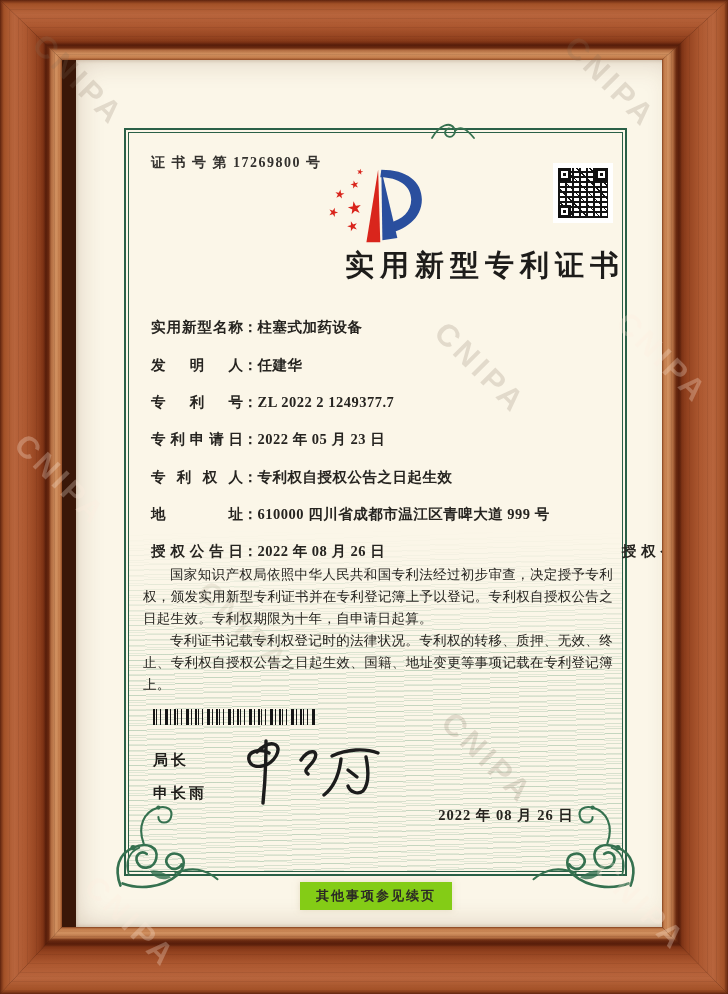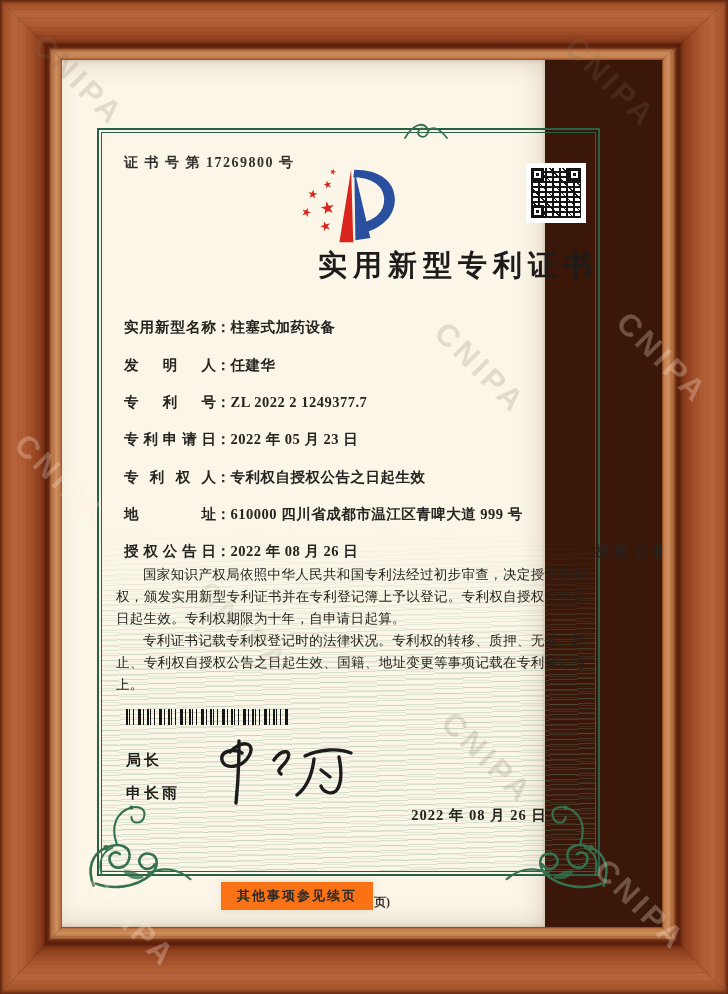--- a/index.html
+++ b/index.html
@@ -25,21 +25,21 @@
       repeating-linear-gradient(to right, rgba(70,28,10,.10) 0 1px, rgba(0,0,0,0) 1px 4px, rgba(150,80,40,.10) 4px 5px, rgba(0,0,0,0) 5px 9px),
       linear-gradient(to right,#63250f 0px,#a35127 4px,#b8653d 14px,#ad5830 26px,#93421f 38px,#7e3315 43px,#571d0a 46px,#6b2a10 49px,#b06a3f 51px,#d19160 56px,#c27b4a 60px,#8f4a24 62px);
     clip-path:polygon(0 0,62px 60px,62px 927px,0 994px); }
   .frame-right { left:662px; width:66px;
     background:
       repeating-linear-gradient(to right, rgba(70,28,10,.10) 0 1px, rgba(0,0,0,0) 1px 4px, rgba(150,80,40,.10) 4px 5px, rgba(0,0,0,0) 5px 9px),
       linear-gradient(to left,#63250f 0px,#a35127 4px,#b8653d 15px,#ad5830 28px,#93421f 41px,#7e3315 46px,#571d0a 49px,#6b2a10 52px,#b06a3f 55px,#d19160 60px,#c27b4a 64px,#8f4a24 66px);
     clip-path:polygon(66px 0,66px 994px,0 927px,0 60px); }
 
   
-  .paper { position:absolute; left:49px; top:60px; width:496px; height:867px; z-index:1;
+  .paper { position:absolute; left:76px; top:60px; width:600px; height:867px; z-index:1;
     background:#fbf6e8;
     box-shadow: inset 0 0 28px rgba(96,52,20,.22), inset 0 0 4px rgba(96,52,20,.28); }
 
   
   .cert { position:absolute; left:48px; top:68px; width:503px; height:748px;
     border:2.5px solid #2a6047; }
   .cert-inner-line { position:absolute; inset:2px; border:1px solid #2a6047; pointer-events:none; }
   .guilloche { position:absolute; left:3px; right:3px; top:400px; bottom:3px; pointer-events:none;
     background:
       repeating-linear-gradient(178deg, rgba(106,160,124,.25) 0 1px, rgba(106,160,124,0) 1px 5px),
@@ -85,21 +85,21 @@
     background:repeating-linear-gradient(90deg,#161616 0 2px, rgba(0,0,0,0) 2px 3px,#161616 3px 4px, rgba(0,0,0,0) 4px 7px,#161616 7px 8px, rgba(0,0,0,0) 8px 12px,#161616 12px 15px, rgba(0,0,0,0) 15px 17px,#161616 17px 18px, rgba(0,0,0,0) 18px 21px); }
 
   .comm-title { position:absolute; left:27px; top:621px; font-size:15px; font-weight:700; letter-spacing:3px; color:#22201c; }
   .comm-name  { position:absolute; left:27px; top:654px; font-size:15px; font-weight:700; letter-spacing:3px; color:#22201c; }
   .signature { position:absolute; left:103px; top:606px; width:160px; height:70px; }
   .issue-date { position:absolute; left:290px; top:676px; width:180px; text-align:center;
     font-size:14.5px; font-weight:600; letter-spacing:1px; color:#26241f; }
   .page-info { position:absolute; left:0; right:0; top:718px; text-align:center; font-size:12px; font-weight:600; color:#33312c;margin-top:46px; }
 
   .cont-note { position:absolute; left:50%; transform:translateX(-50%); top:822px;
-    background:#f97316; padding:5px 16px; font-size:13px; font-weight:600; letter-spacing:2px;
+    background:#84cc16; padding:5px 16px; font-size:13px; font-weight:600; letter-spacing:2px;
     color:#2b2925; white-space:nowrap; box-shadow:0 0 6px rgba(210,195,160,.5); }
 
   
   .watermarks { position:absolute; inset:0; z-index:50; pointer-events:none; }
   .wm { position:absolute; font-family:"Liberation Sans","DejaVu Sans",sans-serif; font-weight:700;
     font-size:31px; letter-spacing:4px; transform:translate(-50%,-50%) rotate(45deg); white-space:nowrap; }
   .wm-paper { color:rgba(128,112,92,.20); }
   .wm-faint { color:rgba(128,112,92,.12); }
   .wm-wood  { color:rgba(255,238,222,.28); }
 </style>

